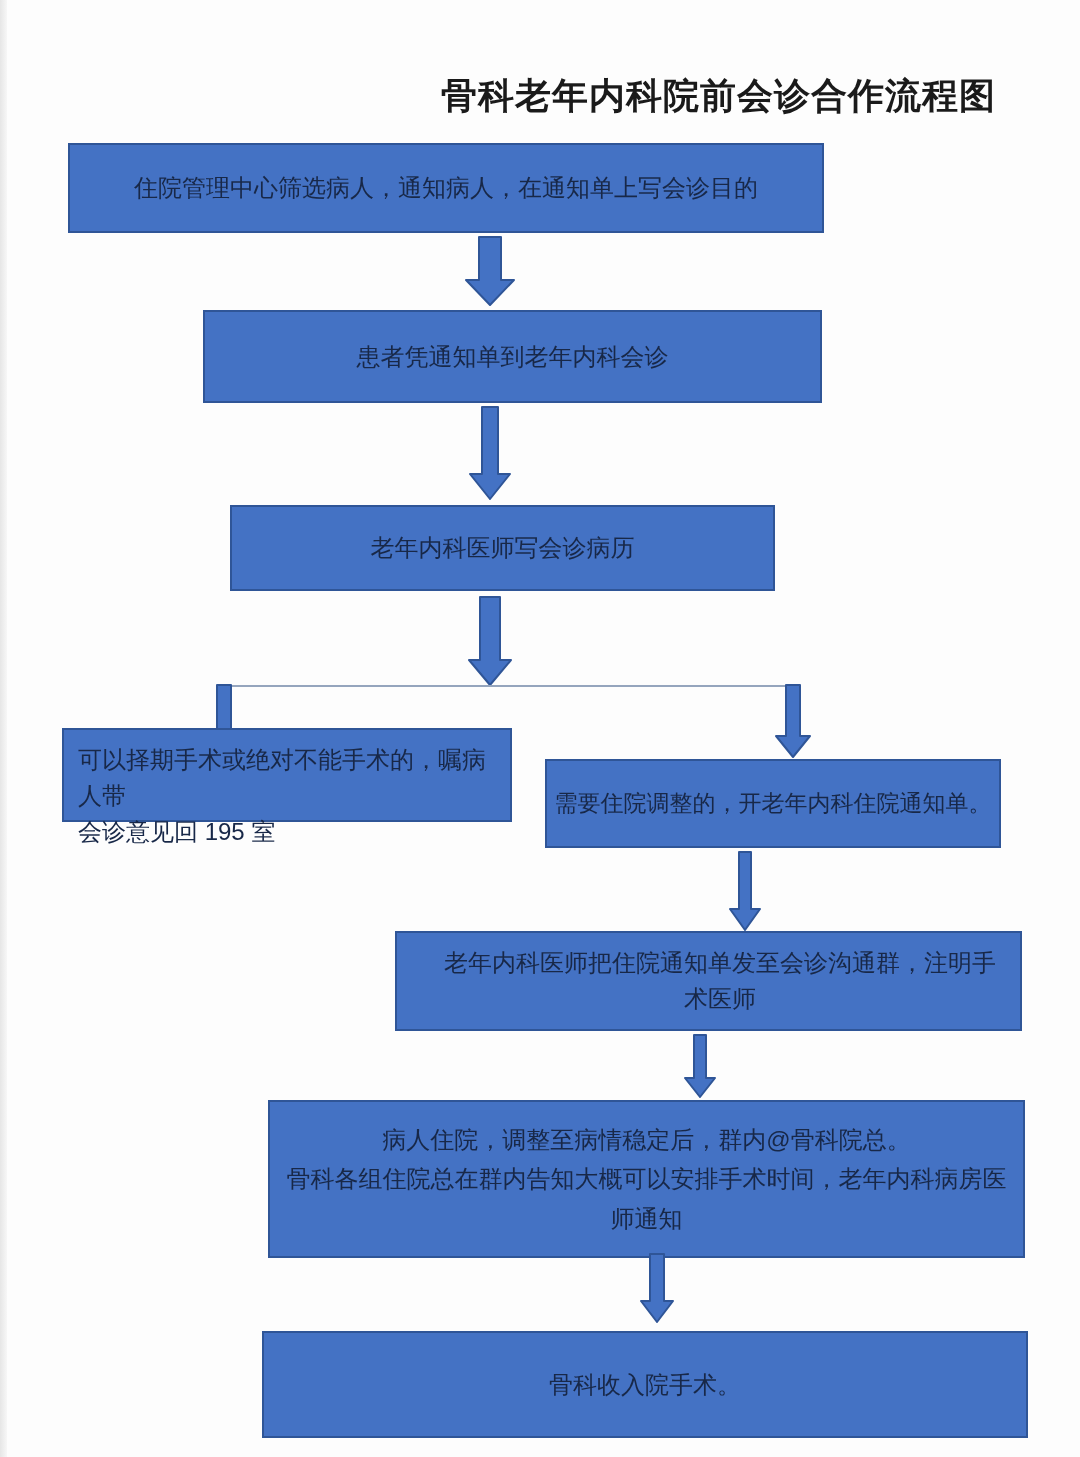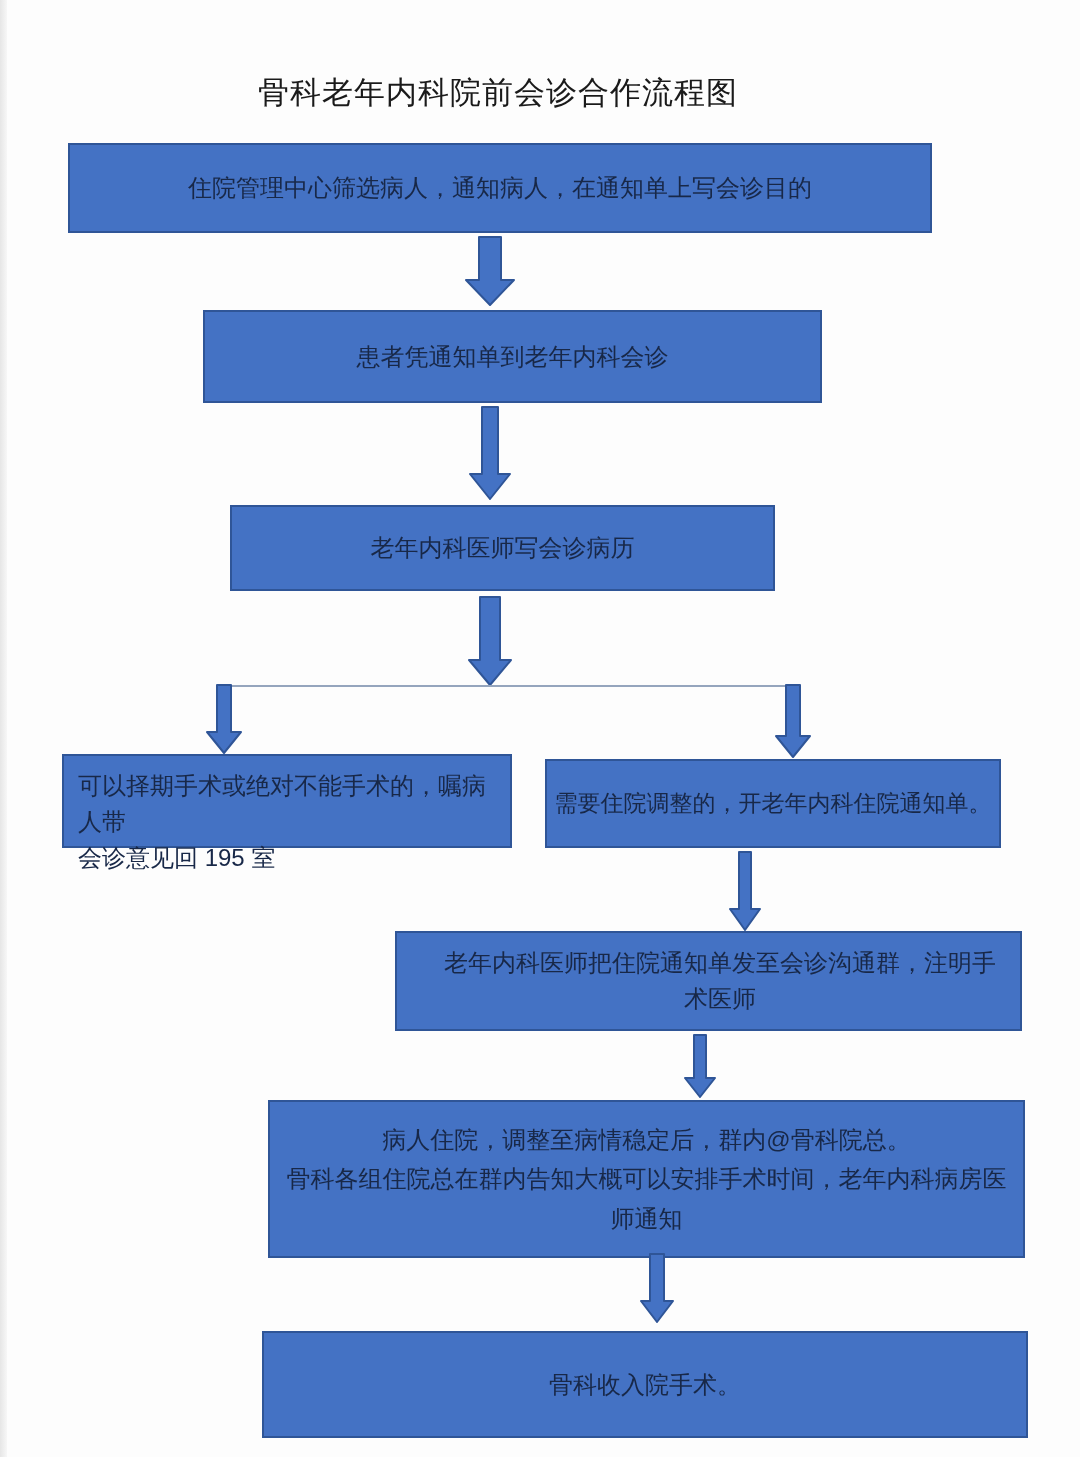--- a/index.html
+++ b/index.html
@@ -20,22 +20,22 @@
     background:var(--background);
     overflow:hidden;
     font-family:"Liberation Sans","DejaVu Sans",sans-serif;
   }
   .edge-strip{
     position:absolute;left:0;top:0;width:7px;height:100%;
     background:linear-gradient(to right,#e6e6e6,#f7f7f7);
   }
   .page-title{
     position:absolute;left:0;top:72px;width:996px;
-    text-align:center;
-    font-size:31px;font-weight:400;letter-spacing:1px;
+    text-align:right;
+    font-size:36px;font-weight:700;letter-spacing:1px;
     color:var(--title-color);
   }
   .node{
     position:absolute;
     box-sizing:border-box;
     background:var(--box-fill);
     border:2px solid var(--box-border);
     color:var(--box-text);
     display:flex;flex-direction:column;
     justify-content:center;align-items:center;
@@ -62,21 +62,21 @@
   }
 </style>
 </head>
 <body>
 
 <div class="canvas">
   <div class="edge-strip"></div>
 
   <div class="page-title">骨科老年内科院前会诊合作流程图</div>
 
-  <div class="node" style="left:68px;top:143px;width:864px;height:90px;">
+  <div class="node" style="left:68px;top:143px;width:756px;height:90px;">
     <div>住院管理中心筛选病人，通知病人，在通知单上写会诊目的</div>
   </div>
 
   <svg class="arrow" style="left:465px;top:236px;" width="50" height="70" viewBox="0 0 50 70">
     <polygon points="14,1 36,1 36,44 49,44 25,69 1,44 14,44"></polygon>
   </svg>
 
   <div class="node" style="left:203px;top:310px;width:619px;height:93px;">
     <div>患者凭通知单到老年内科会诊</div>
   </div>
@@ -92,21 +92,21 @@
   <svg class="arrow" style="left:468px;top:596px;" width="44" height="90" viewBox="0 0 44 90">
     <polygon points="12,1 32,1 32,64 43,64 22,89 1,64 12,64"></polygon>
   </svg>
 
   <svg class="arrow" style="left:198px;top:682px;" width="620" height="78" viewBox="0 0 620 78">
     <line x1="26" y1="4" x2="595" y2="4"></line>
     <polygon points="19,3 33,3 33,50 43,50 26,71 9,50 19,50"></polygon>
     <polygon points="588,3 602,3 602,54 612,54 595,75 578,54 588,54"></polygon>
   </svg>
 
-  <div class="node node--left" style="left:62px;top:754px;width:450px;height:94px;">
+  <div class="node node--left" style="left:62px;top:728px;width:450px;height:94px;">
     <div>可以择期手术或绝对不能手术的，嘱病人带</div>
     <div>会诊意见回 195 室</div>
   </div>
 
   <div class="node node--tight" style="left:545px;top:759px;width:456px;height:89px;align-items:center;">
     <div>需要住院调整的，开老年内科住院通知单。</div>
   </div>
 
   <svg class="arrow" style="left:729px;top:851px;" width="32" height="80" viewBox="0 0 32 80">
     <polygon points="10,1 22,1 22,58 31,58 16,79 1,58 10,58"></polygon>

